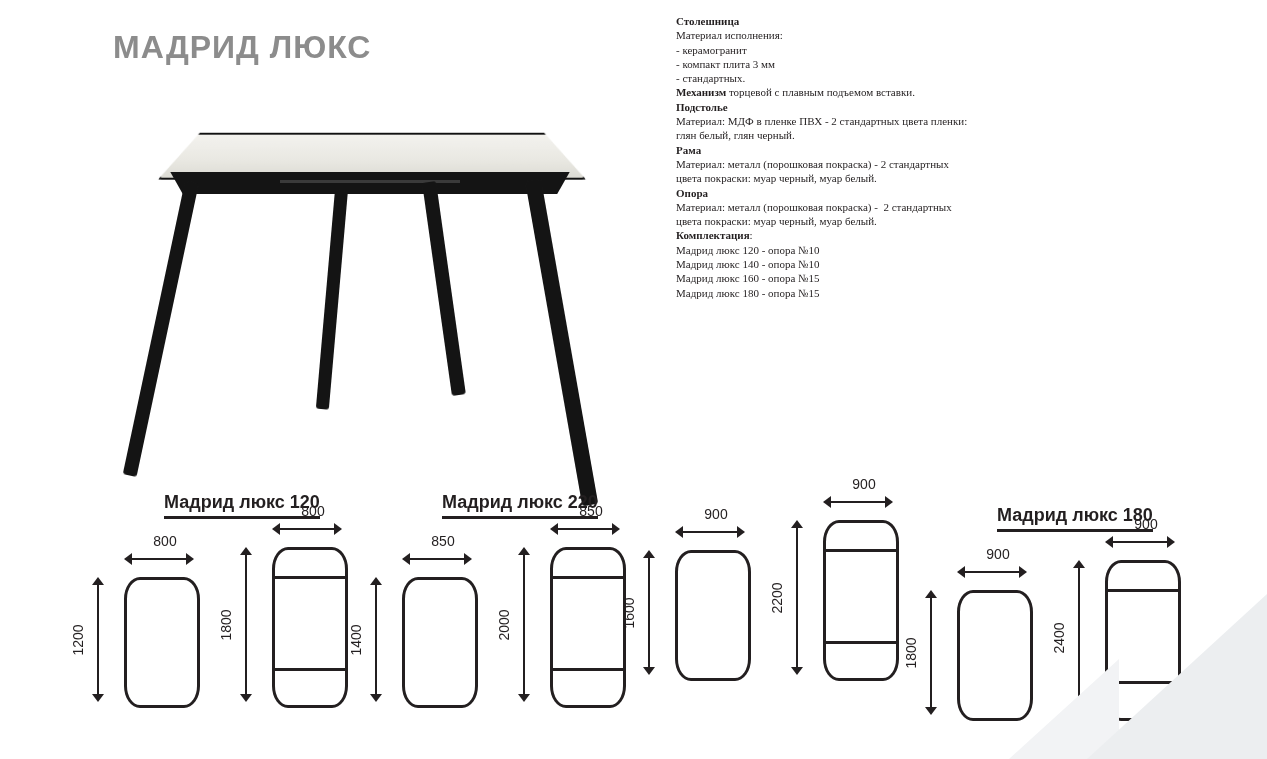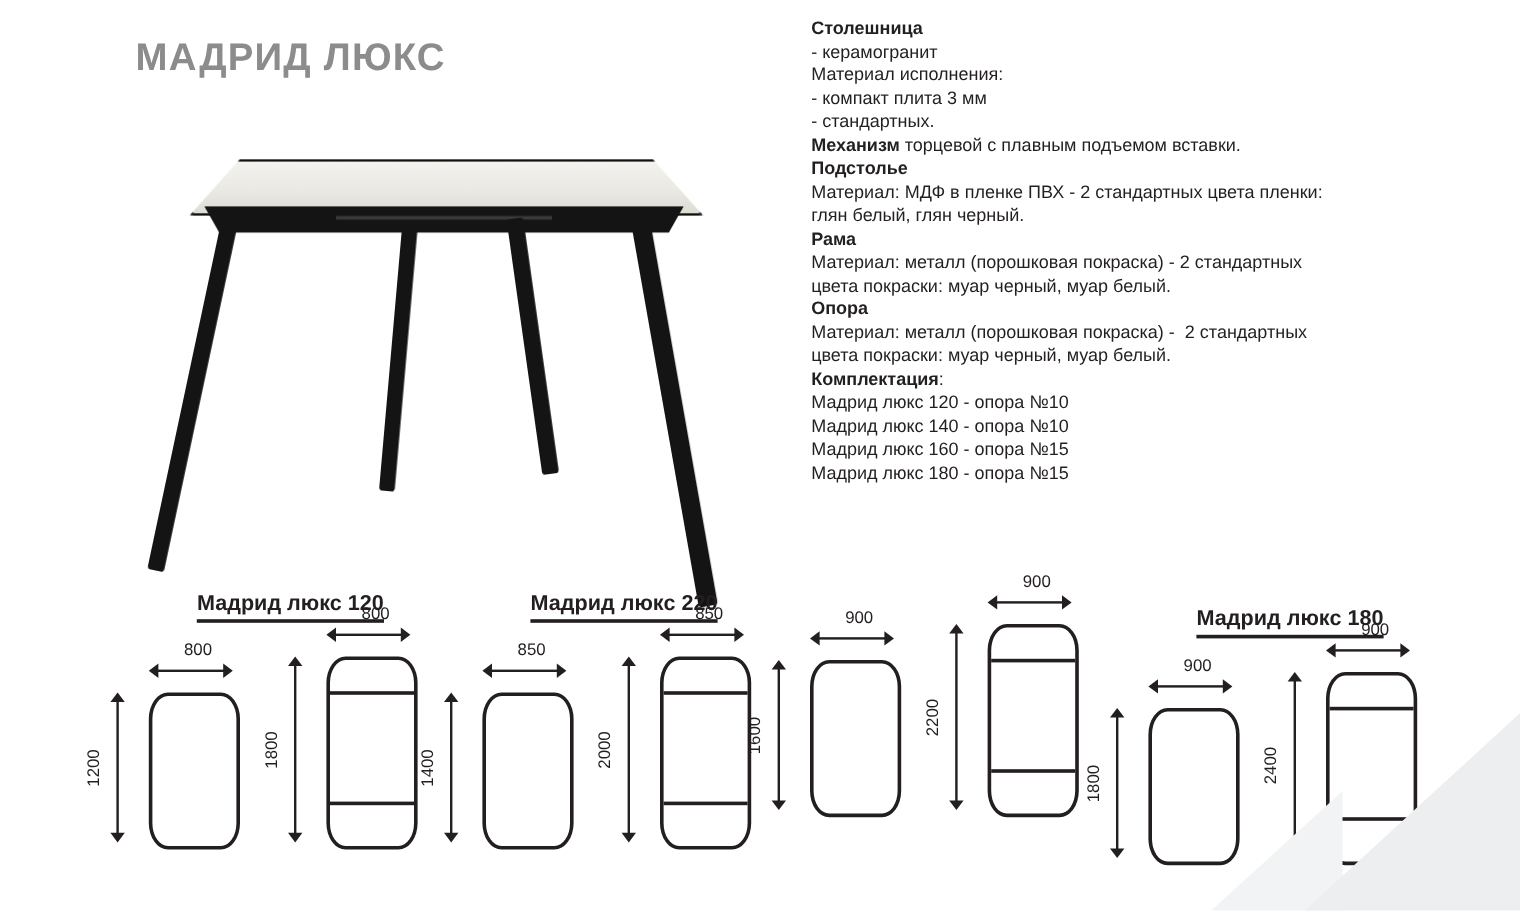--- a/index.html
+++ b/index.html
@@ -47,21 +47,21 @@
   }
   .leg{position:absolute;background:#141414;border-radius:3px;}
   .leg.l1{left:45px;top:62px;width:14px;height:300px;transform:rotate(12deg);transform-origin:top center;}
   .leg.l2{left:195px;top:70px;width:13px;height:220px;transform:rotate(5deg);transform-origin:top center;}
   .leg.l3{left:282px;top:62px;width:14px;height:215px;transform:rotate(-8deg);transform-origin:top center;}
   .leg.l4{left:385px;top:60px;width:16px;height:330px;transform:rotate(-10deg);transform-origin:top center;}
 
   
   .specs{
     position:absolute;left:676px;top:14px;width:580px;
-    font-size:15px;line-height:1.30;
+    font-size:11px;line-height:1.30;font-family:Liberation Serif, serif;
   }
   .specs b{font-weight:bold;}
   .specs .ln{white-space:pre-wrap;}
 
   
   .sizes{position:absolute;left:0;top:492px;width:1066px;height:267px;}
   .size-block{position:absolute;top:0;width:300px;}
   .size-block .hdr{
     text-align:center;font-weight:bold;font-size:18px;
     padding-bottom:3px;border-bottom:3px solid #231f20;
@@ -137,22 +137,22 @@
     <div class="leg l1"></div>
     <div class="leg l2"></div>
     <div class="leg l3"></div>
     <div class="leg l4"></div>
   </div>
 
   <div class="specs">
 
     <div>
       <div><b>Столешница</b></div>
+      <div class="ln">Материал исполнения:</div>
       <div class="ln">- керамогранит</div>
-      <div class="ln">Материал исполнения:</div>
       <div class="ln">- компакт плита 3 мм</div>
       <div class="ln">- стандартных.</div>
     </div>
 
     <div>
       <b>Механизм</b><span> торцевой с плавным подъемом вставки.</span>
     </div>
 
     <div>
       <div><b>Подстолье</b></div>

